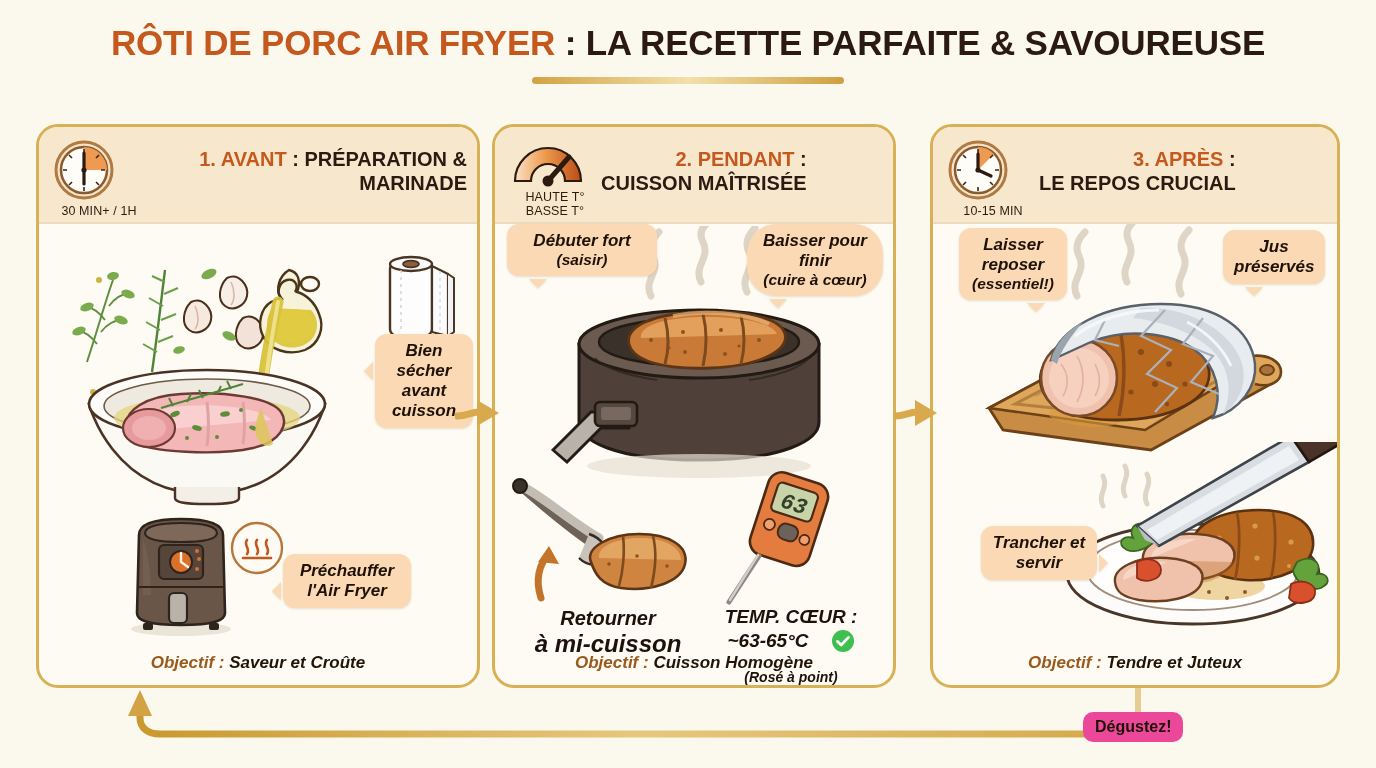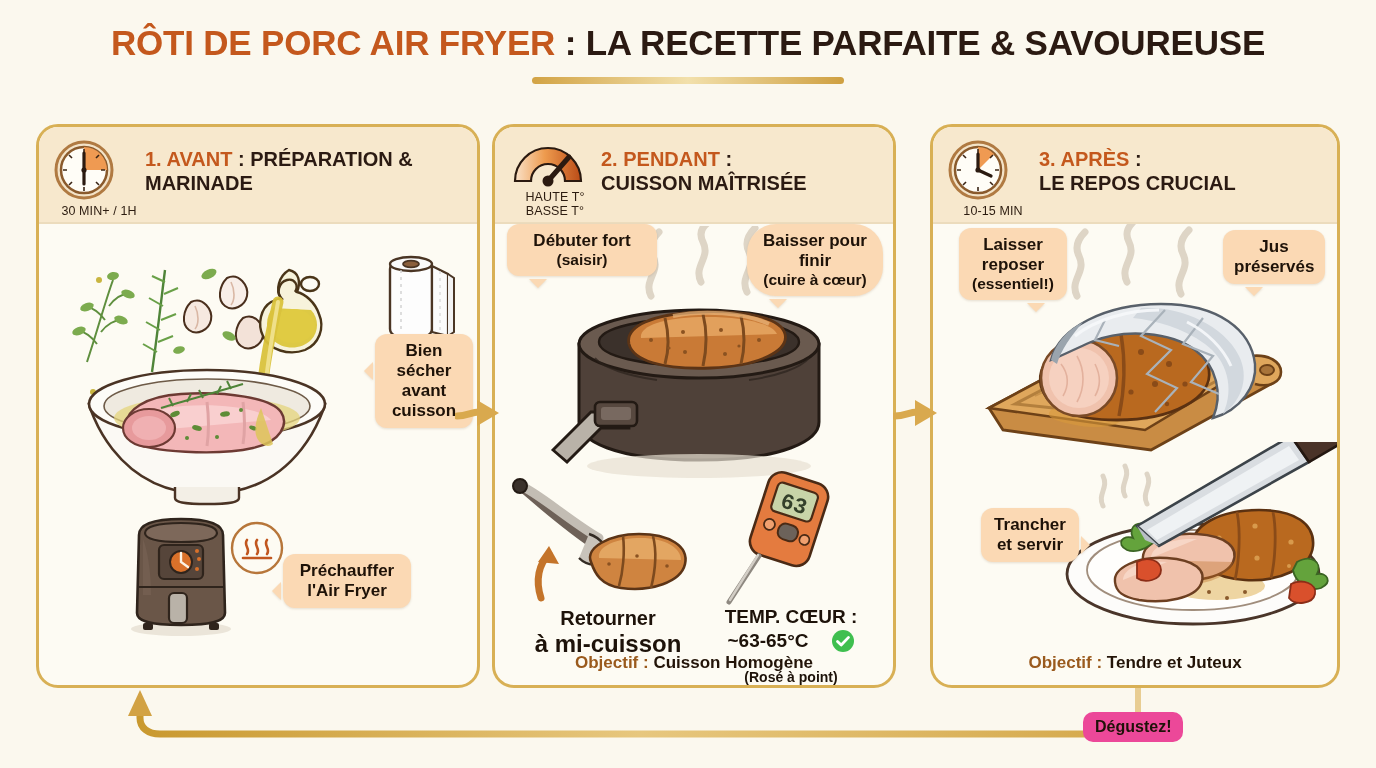--- a/index.html
+++ b/index.html
@@ -41,25 +41,25 @@
     background: #f7e8cd;
     border-bottom: 2px solid #ecdcbd;
     display: flex; align-items: flex-start; padding: 12px 10px 0 14px;
   }
   .head-icon-col { width: 92px; flex: 0 0 92px; text-align: center; }
   .head-sub {
     font-size: 12.5px; font-weight: normal; color: #2c1c10; letter-spacing: 0.1px;
     white-space: nowrap; margin-top: 3px;
   }
   .head-sub.two-line { line-height: 1.15; font-size: 12.5px; }
-  .head-title { padding-top: 8px; line-height: 1.2; }
+  .head-title { padding-top: 8px; line-height: 1.2; text-align: right; }
   .head-title .num { color: #c4581d; font-size: 20px; font-weight: bold; }
   .head-title .nm  { color: #2b1a12; font-size: 20px; font-weight: bold; }
 
-  .panel-body { position: relative; height: 465px; }
+  .panel-body { position: relative; height: 465px; font-style: italic; }
 
   .objectif {
     position: absolute; bottom: 16px; left: 0; width: 100%;
     text-align: center; font-size: 17px; font-weight: bold; white-space: nowrap;
   }
   .objectif .ob-k { color: #9a5a1d; }
   .objectif .ob-v { color: #231408; }
 
   
   .bubble {
@@ -271,20 +271,23 @@
         <path d="M28 34 C32 29 24 25 28 20"></path>
         <path d="M38 34 C42 29 34 25 38 20"></path>
         <line x1="14" y1="38" x2="42" y2="38"></line>
       </g>
     </svg>
 
     <div class="bubble tail-left" style="left:244px; top:330px; width:128px;">
       <span>Préchauffer l'Air Fryer</span>
     </div>
 
+    <div class="objectif">
+      <span class="ob-k">Objectif</span><span class="ob-k"> : </span><span class="ob-v">Saveur et Croûte</span>
+    </div>
   </div>
 </div>
 
 <div class="panel" id="panel-2">
   <div class="panel-head">
     <div class="head-icon-col">
       <svg width="78" height="48" viewBox="0 0 78 48">
         <defs>
           <linearGradient id="gaugeGrad" x1="0" y1="0" x2="1" y2="0">
             <stop offset="0%" stop-color="#fae2c9"></stop>
@@ -579,21 +582,21 @@
         <path d="M106 88 L248 4 L258 18 L116 98 Z" fill="#eff2f4"></path>
         <path d="M96 84 L118 104 L104 98 Z" fill="#b9bfc5"></path>
         <path d="M250 -6 L300 -34 L316 -8 L268 20 Z" fill="#4a3328" stroke="#241710" stroke-width="2.6"></path>
         <g fill="#cdbfb2">
             <circle cx="270" cy="-12" r="3"></circle>
             <circle cx="290" cy="-24" r="3"></circle>
           </g>
       </g>
     </svg>
 
-    <div class="bubble tail-right" style="left:48px; top:284px; width:98px;">
+    <div class="bubble tail-right" style="left:48px; top:302px; width:116px;">
       <span>Trancher et servir</span>
     </div>
 
     <div class="objectif">
       <span class="ob-k">Objectif</span><span class="ob-k"> : </span><span class="ob-v">Tendre et Juteux</span>
     </div>
   </div>
 </div>
 
 <svg class="conn" id="conn-1-2" width="46" height="42" viewBox="0 0 46 42">

